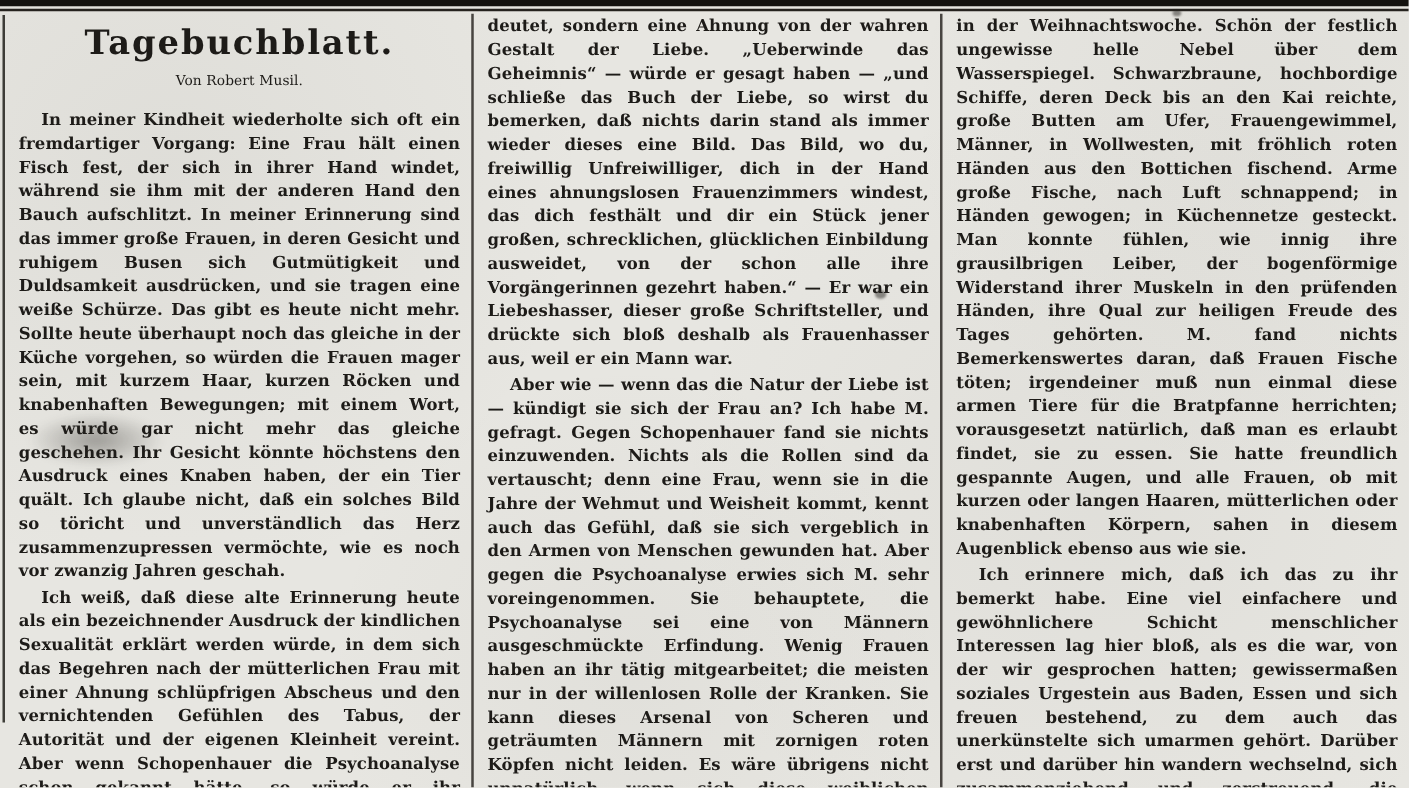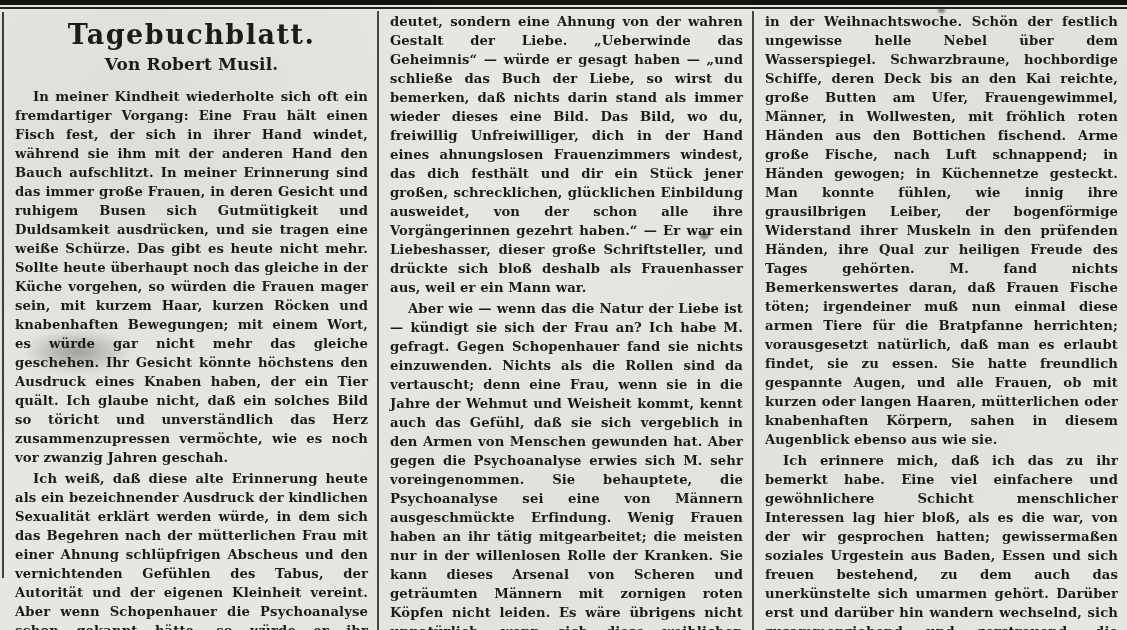--- a/index.html
+++ b/index.html
@@ -62,24 +62,24 @@
 
   .article-title {
     font-size: 27px;
     line-height: 30px;
     text-align: center;
     margin: 8px 0 5px 0;
     letter-spacing: 1.5px;
     font-weight: bold;
   }
   .article-byline {
-    font-size: 17px;
+    font-size: 11px;
     text-align: center;
     margin: 0 0 13px 0;
-    font-weight: bold;
+    font-weight: normal;
   }
 
   .smudge {
     position: absolute;
     left: 22px; top: 330px;
     width: 110px; height: 44px;
     background: radial-gradient(ellipse at center, rgba(42,40,36,0.38), transparent 70%);
     filter: blur(3px);
     pointer-events: none;
   }

